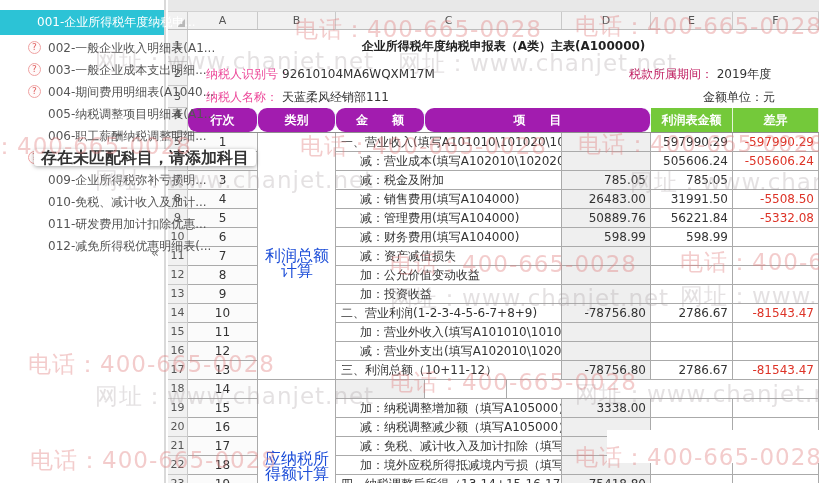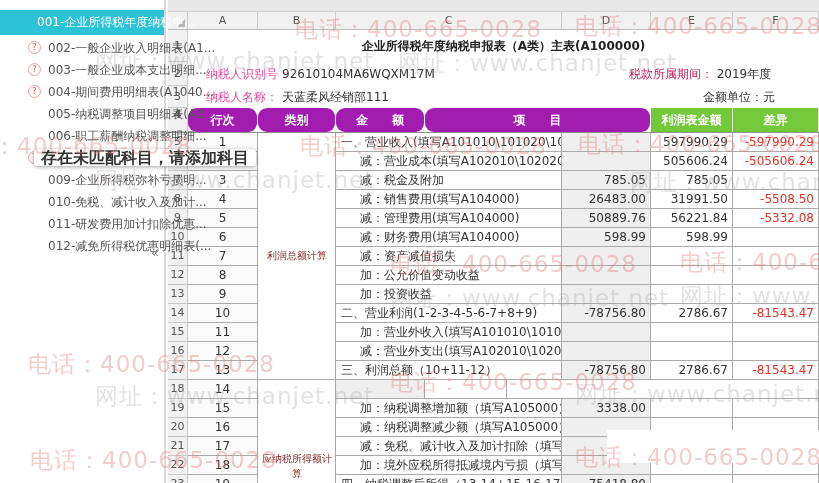--- a/index.html
+++ b/index.html
@@ -61,21 +61,21 @@
       line-height:18px;overflow:hidden;white-space:nowrap;}
   .ca{width:70px;flex:0 0 70px;text-align:center;background:#fbfbfb;}
   .cb{width:78px;flex:0 0 78px;border-bottom:none;}
   .cbend{border-bottom:1px solid #aaa;}
   .cc{width:226px;flex:0 0 226px;padding-left:5px;}
   .cc.sub{padding-left:24px;}
   .num{text-align:right;padding-right:4px;}
   .cd{width:89px;flex:0 0 89px;background:#efefef;}
   .ce{width:82px;flex:0 0 82px;}
   .cf{flex:1;color:#dd3327;}
-  .bcat{position:absolute;left:91px;width:76px;text-align:center;font-size:10px;color:#7f1d1d;
+  .bcat{position:absolute;left:91px;width:76px;text-align:center;font-size:16px;color:#1d4ed8;
         line-height:15px;z-index:5;}
   .white-box{position:absolute;left:439px;top:297px;width:212px;height:33px;background:#fff;z-index:30;}
 
   
   .wm{position:absolute;white-space:nowrap;font-size:23px;letter-spacing:1px;z-index:70;
       pointer-events:none;font-weight:500;}
   .wm-phone{color:rgba(225,128,128,0.40);}
   .wm-web{color:rgba(165,155,158,0.30);}
 </style>
 </head>

